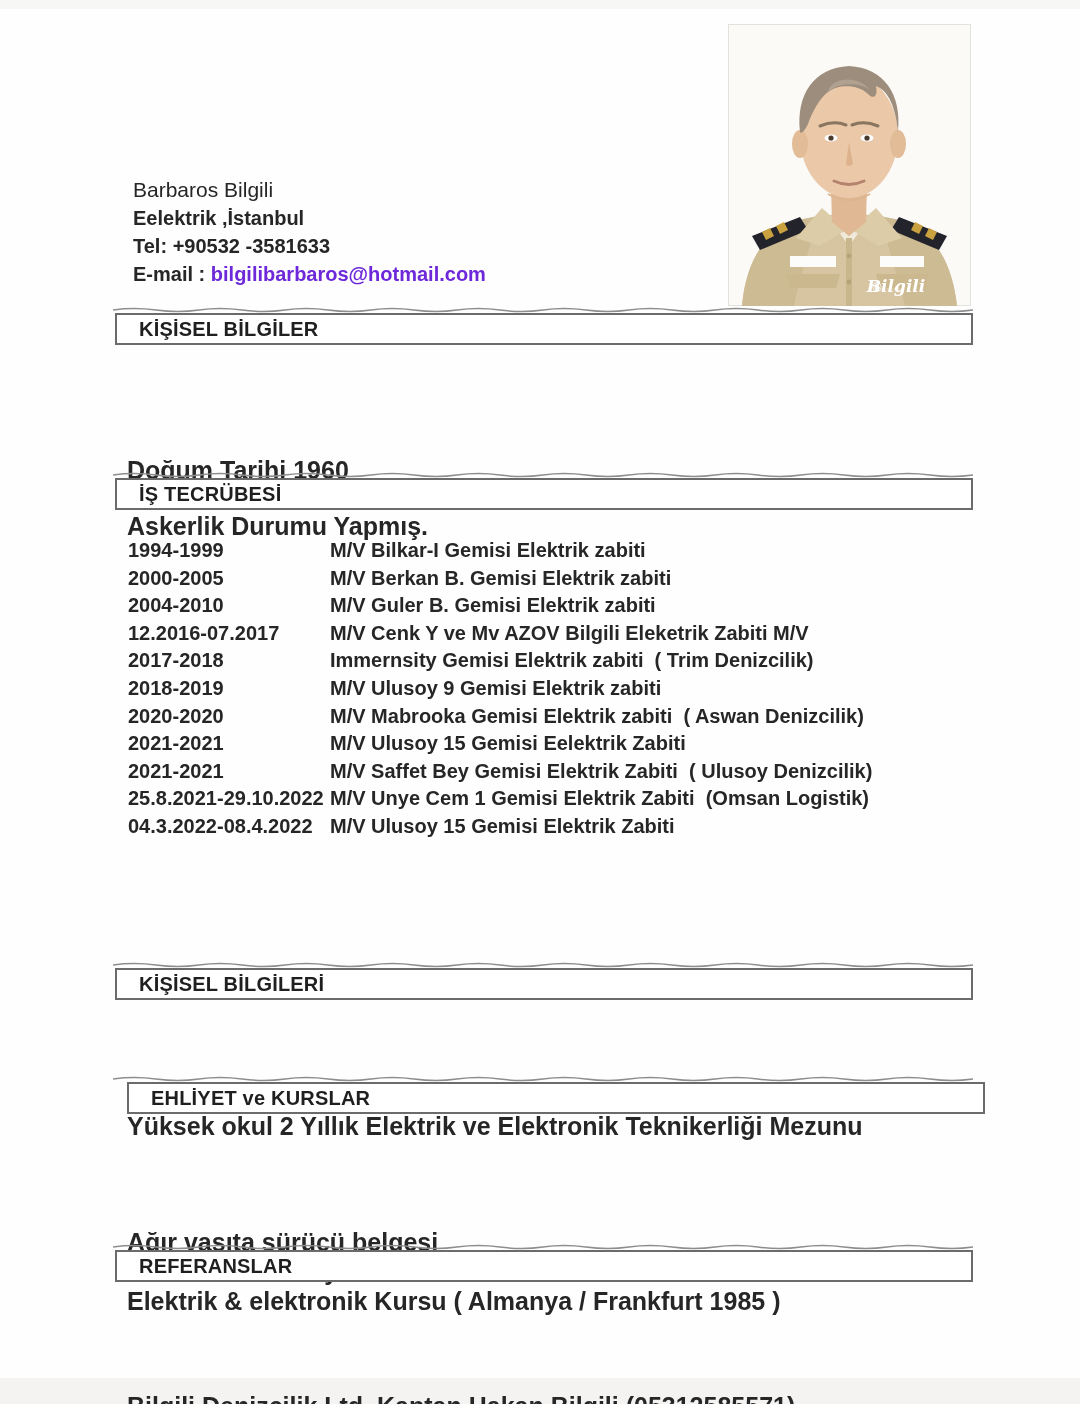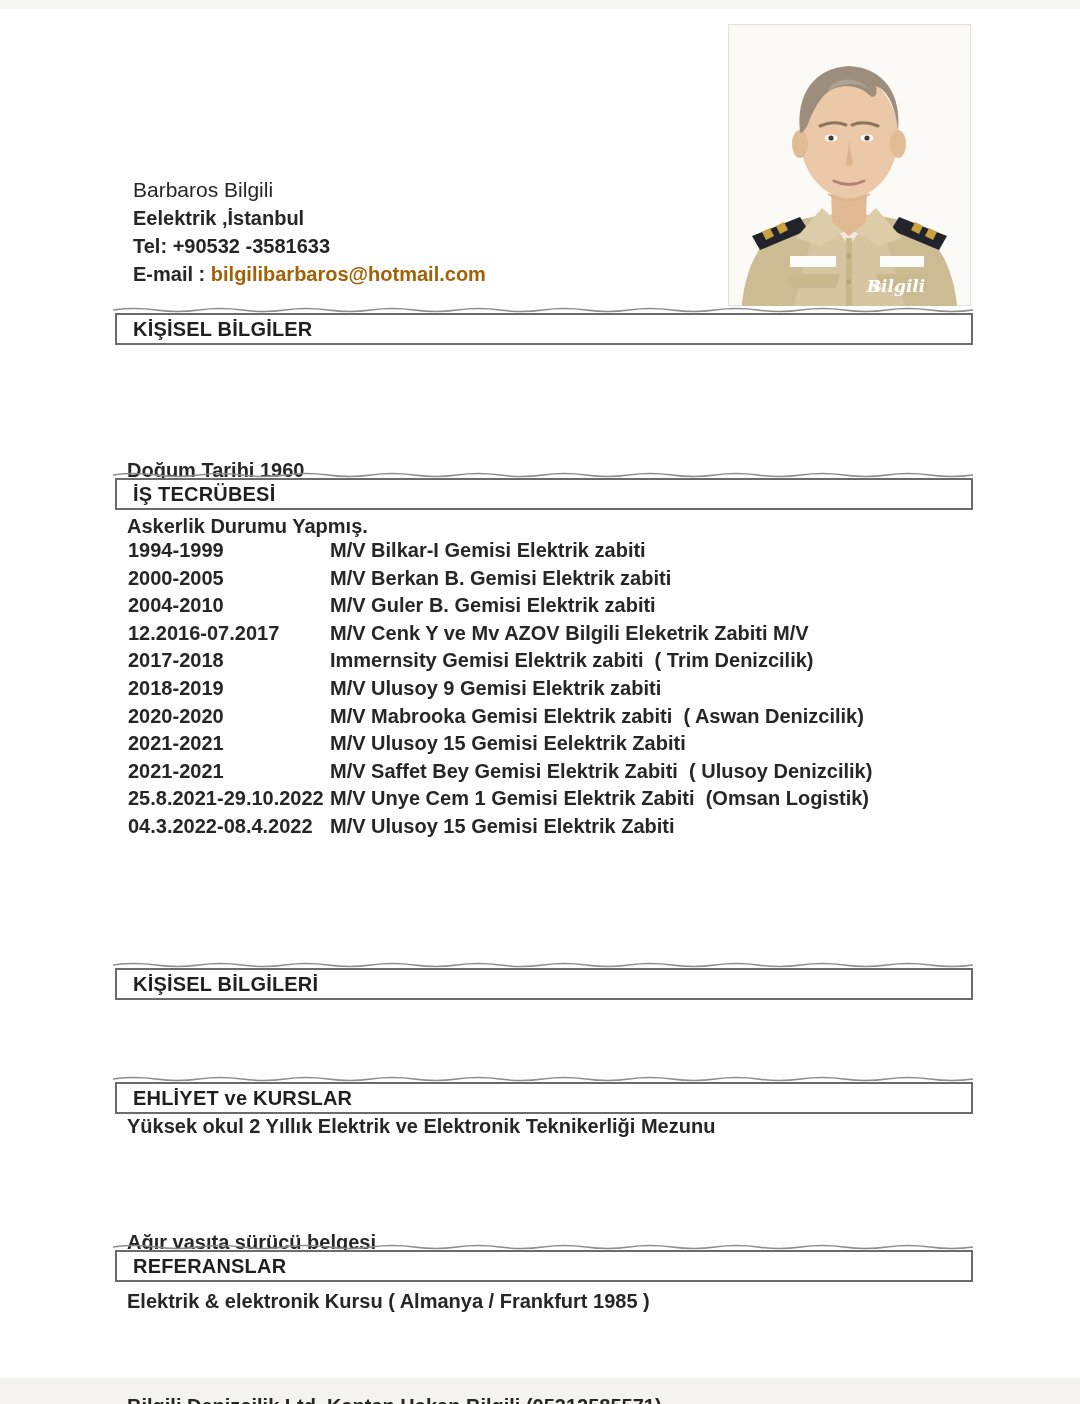--- a/index.html
+++ b/index.html
@@ -37,72 +37,72 @@
     width: 243px; height: 282px;
   }
   .photo svg { display: block; }
 
   
   .section-box {
     position: absolute; left: 115px; width: 858px; height: 32px;
     border: 2px solid #6b6b6b;
     background: #fff;
     display: flex; align-items: center;
-    padding-left: 16px;
+    padding-left: 22px;
     font-weight: 700; font-size: 20px; letter-spacing: 0.2px;
     color: #1f1f1f;
   }
   .squiggle {
     position: absolute; left: 113px; width: 862px; height: 7px;
   }
 
   
   .lines {
     position: absolute; left: 127px;
-    font-size: 20px; font-weight: 600; line-height: 28px;
+    font-size: 25px; font-weight: 600; line-height: 28px;
     white-space: pre-wrap;
   }
 
   
   .exp {
     position: absolute; left: 128px; top: 537px; width: 800px;
     font-size: 20px; font-weight: 700; line-height: 27.6px;
     display: grid; grid-template-columns: 202px 1fr;
     white-space: pre-wrap;
   }
 
   #personal-lines { top: 372px; }
   #education-lines { top: 1028px; }
   #license-lines { top: 1139px; line-height: 29.5px; }
   #reference-lines { top: 1308px; }
 
   #box-personal { top: 313px; }
   #box-experience { top: 478px; }
   #box-education { top: 968px; }
-  #box-licenses { top: 1082px; }
+  #box-licenses { top: 1082px; margin-left: 12px; }
   #box-references { top: 1250px; }
 
   #squig-personal { top: 306px; }
   #squig-experience { top: 471px; }
   #squig-education { top: 961px; }
   #squig-licenses { top: 1075px; }
   #squig-references { top: 1243px; }
 </style>
 </head>
 <body>
 
 <div class="page">
   <div class="scan-strip-top"></div>
   <div class="scan-strip-bottom"></div>
 
   <div class="contact">
     <div class="name">Barbaros Bilgili</div>
     <div>Eelektrik ,İstanbul</div>
     <div>Tel: +90532 -3581633</div>
-    <div><span>E-mail : </span><a href="#" class="email-link" id="email-link" style="color: #a16207;">bilgilibarbaros@hotmail.com</a></div>
+    <div><span>E-mail : </span><a href="#" class="email-link" id="email-link" style="color: #6d28d9;">bilgilibarbaros@hotmail.com</a></div>
   </div>
 
   <div class="photo">
     <svg width="243" height="282" viewBox="0 0 243 282" xmlns="http://www.w3.org/2000/svg">
 
       <rect x="0" y="0" width="243" height="282" fill="#fbfaf7"></rect>
       <rect x="0" y="0" width="243" height="282" fill="none" stroke="#e3e1dc" stroke-width="2"></rect>
 
       <path d="M14,282 C18,236 38,206 70,196 L121,188 L172,196 C204,206 224,236 229,282 Z" fill="#d6c5a0"></path>
       <path d="M14,282 C18,236 38,206 70,196 L90,192 C80,230 70,260 66,282 Z" fill="#cdbb93"></path>

